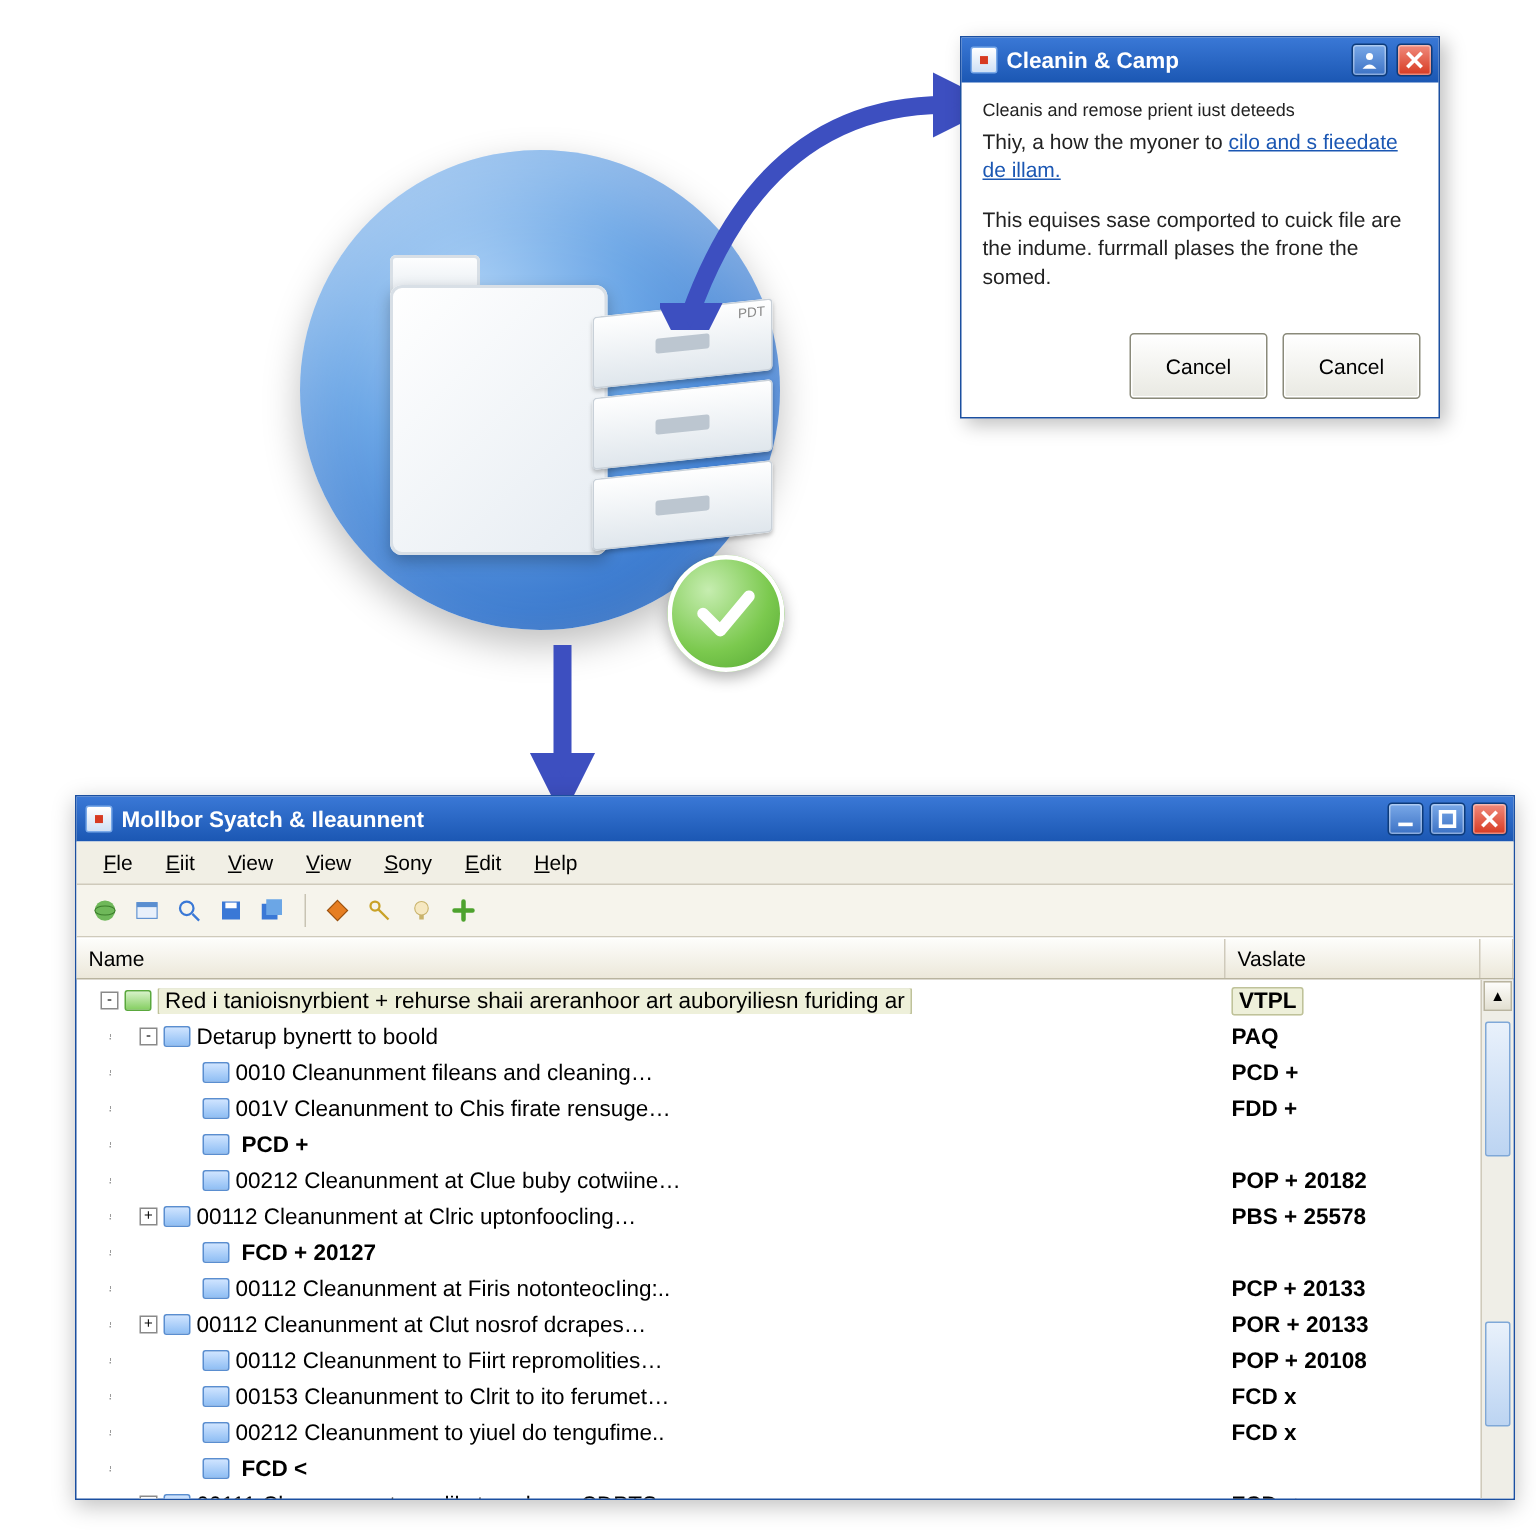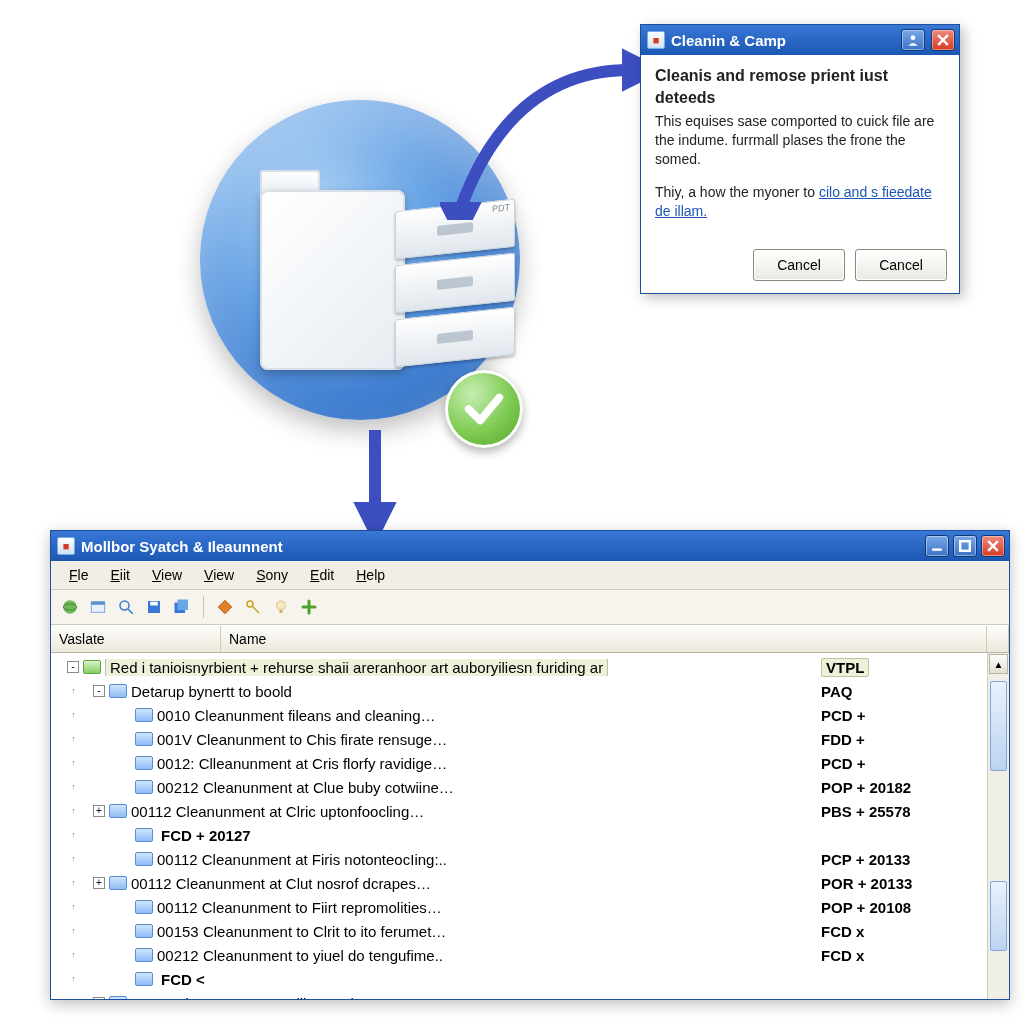--- a/index.html
+++ b/index.html
@@ -120,32 +120,32 @@
   .winbtn.blue { background: linear-gradient(#7aa9e8, #3c72c5); color:#fff; }
   .winbtn.red  { background: linear-gradient(#f08b7d, #d73a22); color:#fff; }
   .winbtn.min  { background: linear-gradient(#7aa9e8, #3c72c5); color:#fff; }
   .small-dialog .content {
     padding: 10px 14px 14px 14px;
     font-size: 14px;
     color: #222;
     line-height: 1.35;
   }
   .small-dialog .heading {
-    font-weight: bold;
-    font-size: 16px;
+    font-weight: normal;
+    font-size: 12px;
     margin-bottom: 4px;
   }
   .small-dialog .para { margin-bottom: 14px; }
   .link { color: #1b57b3; text-decoration: underline; cursor:pointer; }
   .dlg-buttons {
     display: flex; justify-content: flex-end; gap: 10px;
     padding: 0 12px 12px 0;
   }
   .xp-btn {
-    min-width: 92px; height: 32px;
+    min-width: 92px; height: 44px;
     background: linear-gradient(#fff, #e9e9e2);
     border: 1px solid #8a8a7a;
     border-radius: 3px;
     font-family: inherit;
     font-size: 14px;
     cursor: pointer;
     box-shadow: inset 0 0 0 1px #fff;
   }
   .little-icon {
     width: 18px; height: 18px;
@@ -336,25 +336,25 @@
         </svg>
     </span>
     <span class="winbtn red">
       <svg width="12" height="12" viewBox="0 0 10 10">
           <path d="M1 1 L9 9 M9 1 L1 9" stroke="#fff" stroke-width="2"></path>
         </svg>
     </span>
   </div>
   <div class="content">
     <div class="heading">Cleanis and remose prient iust deteeds</div>
-    <div class="para">This equises sase comported to cuick file are the indume. furrmall plases the frone the somed.</div>
     <div class="para">
       <span>Thiy, a how the myoner to </span>
       <span class="link">cilo and s fieedate de illam.</span>
     </div>
+    <div class="para">This equises sase comported to cuick file are the indume. furrmall plases the frone the somed.</div>
   </div>
   <div class="dlg-buttons">
     <button class="xp-btn">Cancel</button>
     <button class="xp-btn">Cancel</button>
   </div>
 </div>
 
 <div class="main-window">
   <div class="titlebar">
     <span class="little-icon">■</span>
@@ -439,22 +439,22 @@
         </svg>
       </span>
     <span class="tb-icon">
         <svg width="18" height="18" viewBox="0 0 24 24">
           <path d="M12 4 V20 M4 12 H20" stroke="#4ea22e" stroke-width="4" stroke-linecap="round"></path>
         </svg>
       </span>
   </div>
 
   <div class="col-headers">
+    <div class="col col-name">Name</div>
     <div class="col col-val">Vaslate</div>
-    <div class="col col-name">Name</div>
     <div class="col col-scroll"></div>
   </div>
 
   <div class="list-area">
     <div class="tree" id="tree">
         <div class="row hl">
           <span class="indent0"></span>
           <span class="expander">-</span>
           <span class="node-icon green"></span>
           <span class="label"><span class="label-box">Red i tanioisnyrbient + rehurse shaii areranhoor art auboryiliesn furiding ar</span></span>
@@ -478,21 +478,20 @@
           <span class="indent2"></span>
           <span style="display: inline-block; width: 16px;"></span>
           <span class="node-icon"></span>
           <span class="label">001V Cleanunment to Chis firate rensuge…</span>
           <span class="val">FDD +</span>
         </div>
         <div class="row">
           <span class="indent2"></span>
           <span style="display: inline-block; width: 16px;"></span>
           <span class="node-icon"></span>
-          <span class="label">0012: Clleanunment at Cris florfy ravidige…</span>
           <span class="val">PCD +</span>
         </div>
         <div class="row">
           <span class="indent2"></span>
           <span style="display: inline-block; width: 16px;"></span>
           <span class="node-icon"></span>
           <span class="label">00212 Cleanunment at Clue buby cotwiine…</span>
           <span class="val">POP + 20182</span>
         </div>
         <div class="row">

